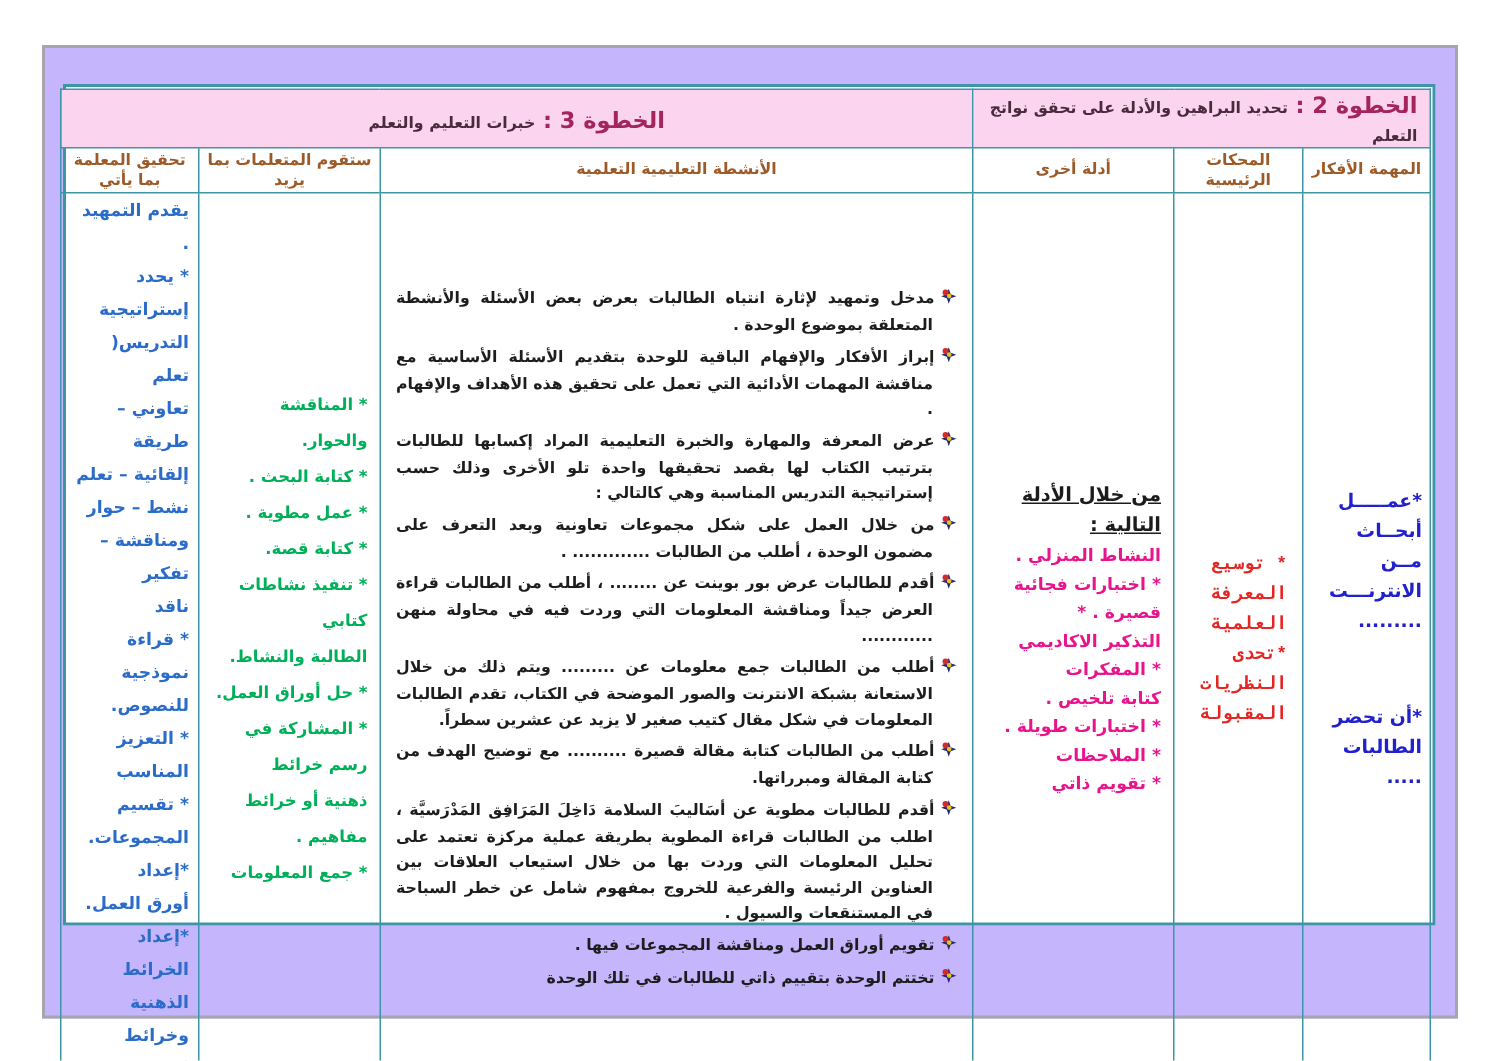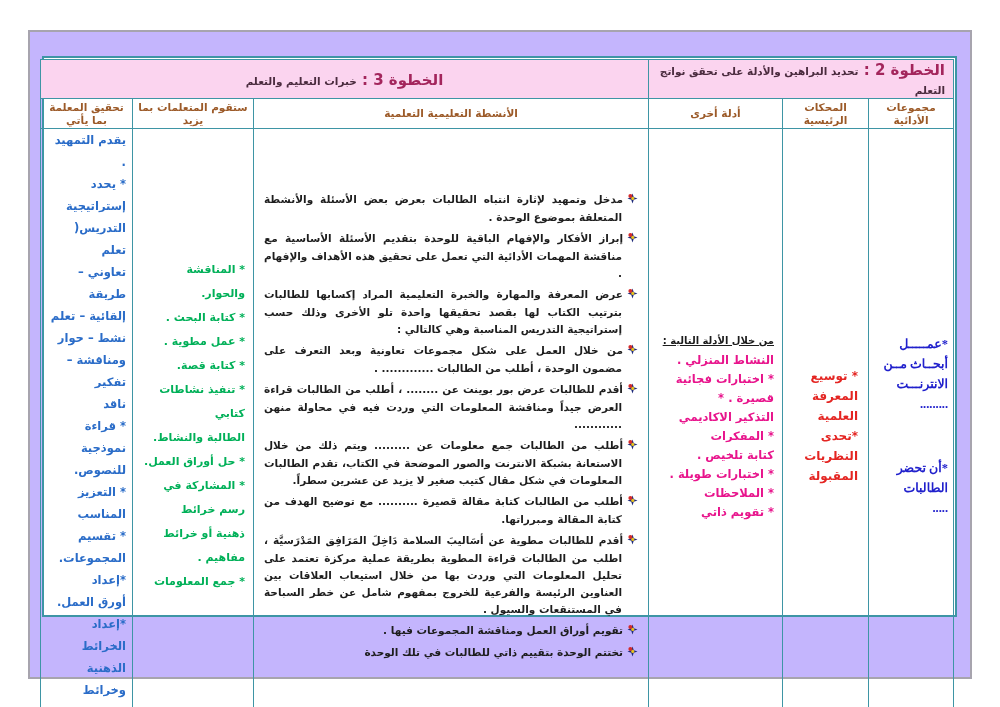--- a/index.html
+++ b/index.html
@@ -26,30 +26,30 @@
   .step2-cell{text-align:right;padding:0 8px 0 2px;}
   .step3-cell{text-align:center;margin-top:12px;}
   .step-label{font-size:15px;font-weight:bold;color:#a3255c;}
   .step-sub{font-size:10.5px;font-weight:bold;color:#4a2b3e;}
   .head-cell{
     color:#9c5a28;font-weight:bold;font-size:10.5px;text-align:center;
     vertical-align:middle;line-height:1.2;padding:1px 2px;
   }
   .body-cell{vertical-align:middle;}
   .c-task{color:#2020cc;font-weight:bold;font-size:12.5px;text-align:right;padding:0 5px;}
-  .task-block{white-space:pre-line;line-height:20px;font-family:Liberation Serif, serif;}
+  .task-block{white-space:pre-line;line-height:20px;}
   .task-gap{height:44px;}
   .c-criteria{
     color:#e42522;font-weight:bold;font-size:12px;line-height:20px;
     text-align:right;padding:0 10px;
   }
-  .crit-block{white-space:pre-line;}
+  .crit-block{white-space:pre-line;font-family:Liberation Mono, monospace;}
   .c-evidence{padding:0 8px;}
   .ev-heading{
-    color:#1c1c1c;font-weight:bold;font-size:10px;text-decoration:underline;
+    color:#1c1c1c;font-weight:bold;font-size:13px;text-decoration:underline;
     text-align:right;line-height:20px;
   }
   .ev-lines{
     color:#e8148c;font-weight:bold;font-size:11.5px;line-height:19px;
     white-space:pre-line;
   }
   .c-activities{padding:0 10px;color:#1d1d1d;}
   .act{
     font-size:10.5px;font-weight:bold;line-height:17px;
     text-align:justify;text-align-last:right;
@@ -86,21 +86,21 @@
         <td colspan="3" class="step-cell step2-cell">
           <span class="step-label">الخطوة 2 :</span>
           <span class="step-sub">تحديد البراهين والأدلة على تحقق نواتج التعلم</span>
         </td>
         <td colspan="3" class="step-cell step3-cell">
           <span class="step-label">الخطوة 3 :</span>
           <span class="step-sub">خبرات التعليم والتعلم</span>
         </td>
       </tr>
       <tr class="head-row">
-        <td class="head-cell">مجموعات الأدائية</td>
+        <td class="head-cell">المهمة الأفكار</td>
         <td class="head-cell">المحكات الرئيسية</td>
         <td class="head-cell">أدلة أخرى</td>
         <td class="head-cell">الأنشطة التعليمية التعلمية</td>
         <td class="head-cell">ستقوم المتعلمات بما يزيد</td>
         <td class="head-cell">تحقيق المعلمة بما يأتي</td>
       </tr>
       <tr>
         <td class="body-cell c-task">
           <div class="task-block">*عمـــــل
 أبحــاث مــن

